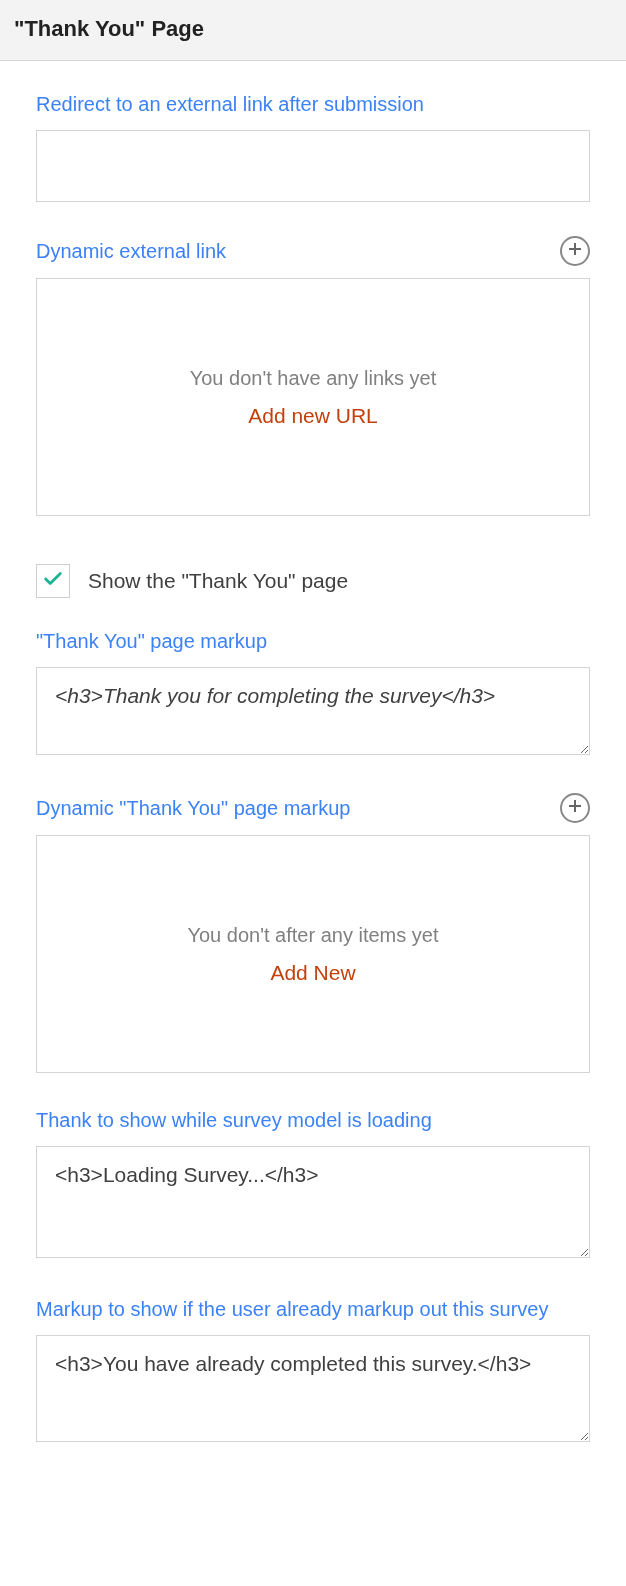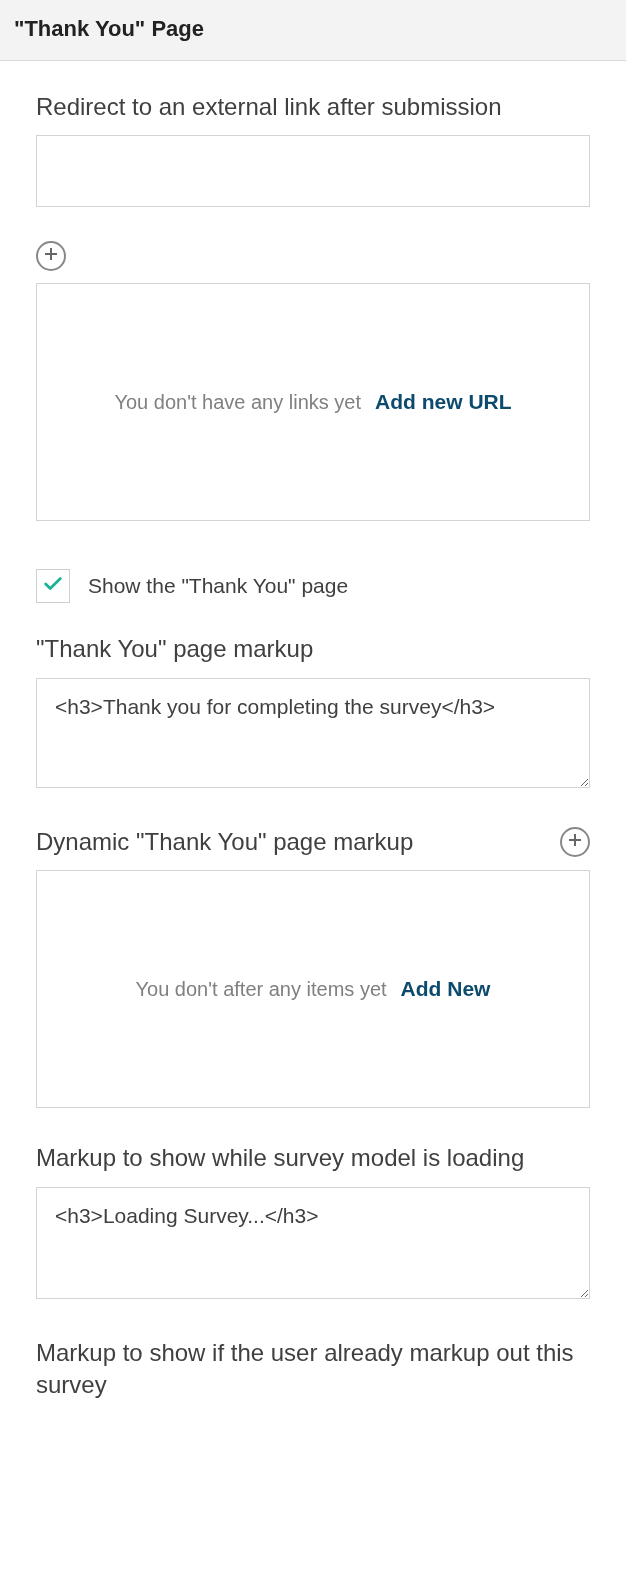--- a/index.html
+++ b/index.html
@@ -21,22 +21,22 @@
     padding: 30px 36px 20px 36px;
   }
   .field { margin-bottom: 34px; }
   .label-row {
     display: flex;
     justify-content: space-between;
     align-items: center;
     margin-bottom: 12px;
   }
   .label {
-    font-size: 24px;
-    color: #404040;
+    font-size: 20px;
+    color: #3b82f6;
     line-height: 1.35;
   }
   .text-input {
     width: 100%;
     height: 72px;
     border: 1px solid #d4d4d4;
     background: #fff;
     font-size: 20px;
     padding: 14px 18px;
   }
@@ -44,54 +44,54 @@
     width: 100%;
     border: 1px solid #d4d4d4;
     background: #fff;
     font-size: 21px;
     padding: 14px 18px;
     resize: both;
     font-family: inherit;
     color: #404040;
     line-height: 1.35;
   }
-  .ta-1 { height: 110px; }
+  .ta-1 { height: 88px; font-style: italic; }
   .ta-2 { height: 112px; }
   .ta-3 { height: 107px; }
   .add-icon-btn {
     width: 30px;
     height: 30px;
     border: 2px solid #888;
     border-radius: 50%;
     display: flex;
     align-items: center;
     justify-content: center;
     color: #666;
     cursor: pointer;
     background: #fff;
     flex-shrink: 0;
   }
   .add-icon-btn svg { width: 16px; height: 16px; }
   .empty-box {
     border: 1px solid #d4d4d4;
     height: 238px;
     display: flex;
-    flex-direction: row;
+    flex-direction: column;
     align-items: center;
     justify-content: center;
     gap: 14px;
   }
   .empty-text {
     font-size: 20px;
     color: #808080;
   }
   .add-link {
     font-size: 21px;
-    font-weight: 700;
-    color: #0c4a6e;
+    font-weight: 400;
+    color: #c2410c;
     cursor: pointer;
   }
   .checkbox-row {
     display: flex;
     align-items: center;
     gap: 18px;
     margin-top: 48px;
     margin-bottom: 30px;
   }
   .checkbox {
@@ -118,20 +118,21 @@
 
   <div class="field">
     <div class="label-row">
       <span class="label">Redirect to an external link after submission</span>
     </div>
     <input type="text" class="text-input" value="" style="">
   </div>
 
   <div class="field">
     <div class="label-row">
+      <span class="label">Dynamic external link</span>
       <span class="add-icon-btn">
         <span>
           <svg viewBox="0 0 16 16" fill="none" stroke="#666" stroke-width="2">
               <line x1="8" y1="2" x2="8" y2="14"></line>
               <line x1="2" y1="8" x2="14" y2="8"></line>
             </svg>
         </span>
       </span>
     </div>
     <div class="empty-box">
@@ -171,24 +172,25 @@
       </span>
     </div>
     <div class="empty-box">
       <span class="empty-text">You don't after any items yet</span>
       <span class="add-link">Add New</span>
     </div>
   </div>
 
   <div class="field">
     <div class="label-row">
-      <span class="label">Markup to show while survey model is loading</span>
+      <span class="label">Thank to show while survey model is loading</span>
     </div>
     <textarea class="text-area ta-2" style="">&lt;h3&gt;Loading Survey...&lt;/h3&gt;</textarea>
   </div>
 
   <div class="field">
     <div class="label-row">
       <span class="label">Markup to show if the user already markup out this survey</span>
     </div>
+    <textarea class="text-area ta-3" style="">&lt;h3&gt;You have already completed this survey.&lt;/h3&gt;</textarea>
   </div>
 
 </div>
 
 </body></html>

